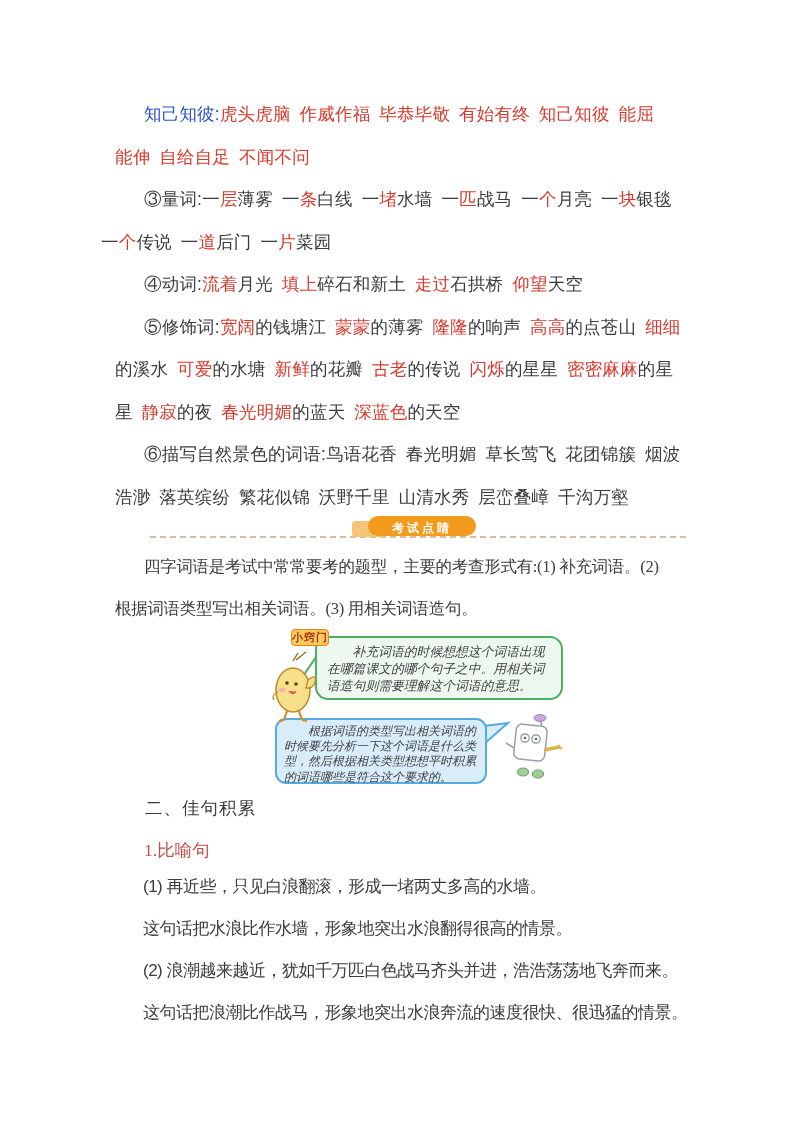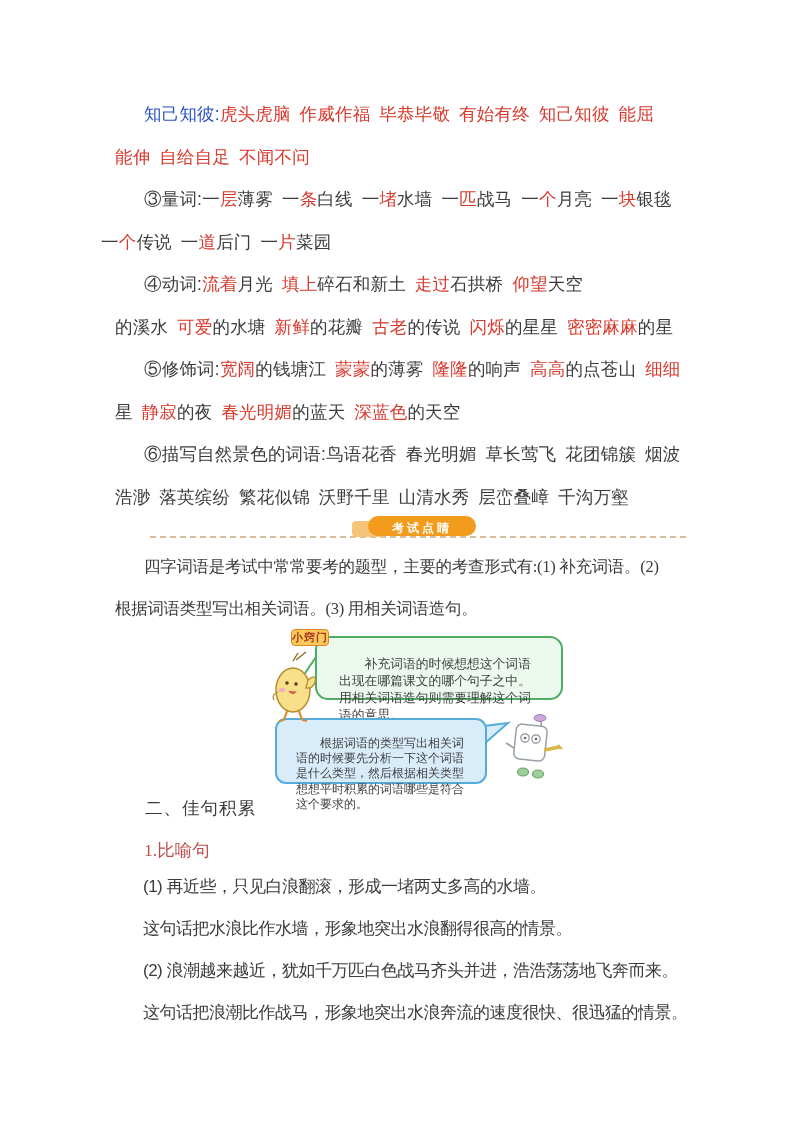--- a/index.html
+++ b/index.html
@@ -57,21 +57,21 @@
     border-radius:4px;
     color:var(--tag_text,#a6341b);
     font-size:11px;font-weight:bold;
     padding:1px 0;line-height:13px;letter-spacing:1px;
   }
   .bubble{
     position:absolute;z-index:2;
     font-family:"DejaVu Serif",serif;
     color:#3f3f3f;
   }
-  .bubble p{margin:12px;text-indent:2em;}
+  .bubble p{margin:0;text-indent:2em;font-style:italic;}
   .bubble-green{
     left:315px;top:636px;width:248px;height:64px;
     background:var(--green_fill,#edf8ee);
     border:2px solid var(--green_border,#4eae63);
     border-radius:13px;
     padding:5px 10px 0 10px;box-sizing:border-box;
     font-size:12.8px;line-height:17px;
   }
   .bubble-blue{
     left:275px;top:718px;width:212px;height:66px;
@@ -105,22 +105,22 @@
 <body>
 
 <div class="page">
 
   <div class="words-block">
       <div class="wline indent"><span class="c-blue">知己知彼:</span><span class="c-red">虎头虎脑 作威作福 毕恭毕敬 有始有终 知己知彼 能屈</span></div>
       <div class="wline"><span class="c-red">能伸 自给自足 不闻不问</span></div>
       <div class="wline indent"><span class="c-black">③量词:一</span><span class="c-red">层</span><span class="c-black">薄雾 一</span><span class="c-red">条</span><span class="c-black">白线 一</span><span class="c-red">堵</span><span class="c-black">水墙 一</span><span class="c-red">匹</span><span class="c-black">战马 一</span><span class="c-red">个</span><span class="c-black">月亮 一</span><span class="c-red">块</span><span class="c-black">银毯</span></div>
       <div class="wline" style="margin-left: -14px;"><span class="c-black">一</span><span class="c-red">个</span><span class="c-black">传说 一</span><span class="c-red">道</span><span class="c-black">后门 一</span><span class="c-red">片</span><span class="c-black">菜园</span></div>
       <div class="wline indent"><span class="c-black">④动词:</span><span class="c-red">流着</span><span class="c-black">月光 </span><span class="c-red">填上</span><span class="c-black">碎石和新土 </span><span class="c-red">走过</span><span class="c-black">石拱桥 </span><span class="c-red">仰望</span><span class="c-black">天空</span></div>
+      <div class="wline indent"><span class="c-black">⑤修饰词:</span><span class="c-red">宽阔</span><span class="c-black">的钱塘江 </span><span class="c-red">蒙蒙</span><span class="c-black">的薄雾 </span><span class="c-red">隆隆</span><span class="c-black">的响声 </span><span class="c-red">高高</span><span class="c-black">的点苍山 </span><span class="c-red">细细</span></div>
       <div class="wline"><span class="c-black">的溪水 </span><span class="c-red">可爱</span><span class="c-black">的水塘 </span><span class="c-red">新鲜</span><span class="c-black">的花瓣 </span><span class="c-red">古老</span><span class="c-black">的传说 </span><span class="c-red">闪烁</span><span class="c-black">的星星 </span><span class="c-red">密密麻麻</span><span class="c-black">的星</span></div>
-      <div class="wline indent"><span class="c-black">⑤修饰词:</span><span class="c-red">宽阔</span><span class="c-black">的钱塘江 </span><span class="c-red">蒙蒙</span><span class="c-black">的薄雾 </span><span class="c-red">隆隆</span><span class="c-black">的响声 </span><span class="c-red">高高</span><span class="c-black">的点苍山 </span><span class="c-red">细细</span></div>
       <div class="wline"><span class="c-black">星 </span><span class="c-red">静寂</span><span class="c-black">的夜 </span><span class="c-red">春光明媚</span><span class="c-black">的蓝天 </span><span class="c-red">深蓝色</span><span class="c-black">的天空</span></div>
       <div class="wline indent"><span class="c-black">⑥描写自然景色的词语:鸟语花香 春光明媚 草长莺飞 花团锦簇 烟波</span></div>
       <div class="wline"><span class="c-black">浩渺 落英缤纷 繁花似锦 沃野千里 山清水秀 层峦叠嶂 千沟万壑</span></div>
     </div>
 
   <div class="divider-dash"></div>
   <div class="banner-tab"></div>
   <div class="banner">
     <span>考试点睛</span>
   </div>

